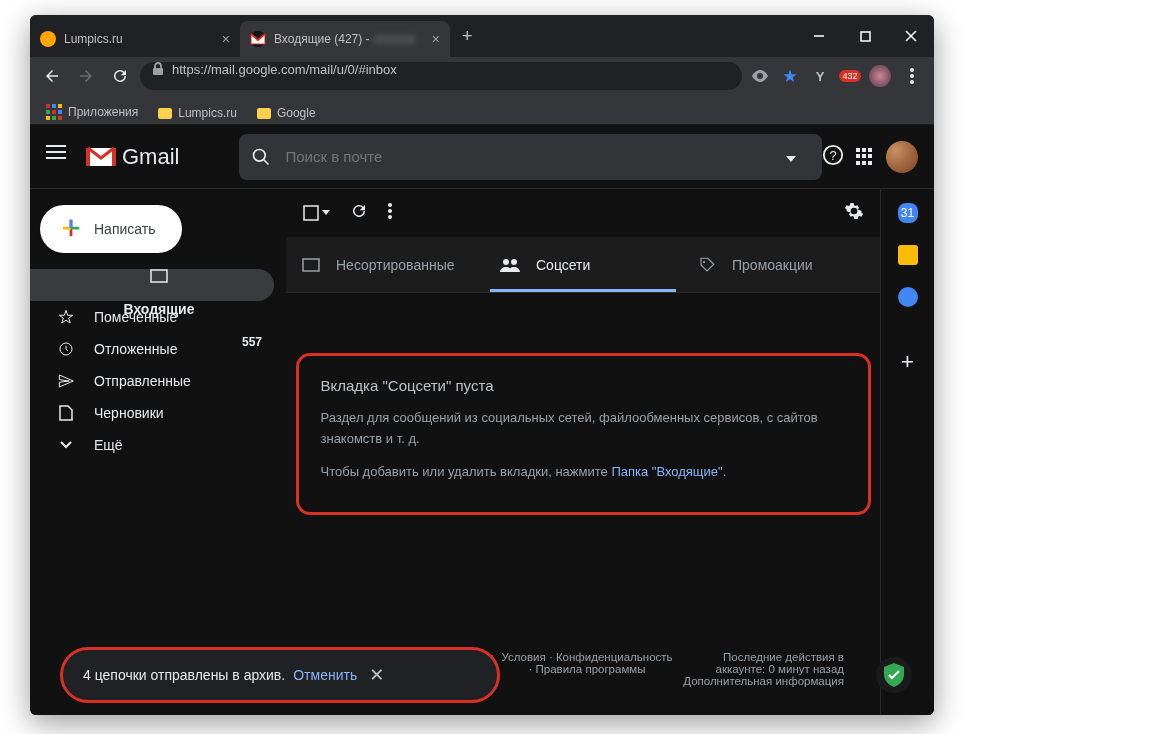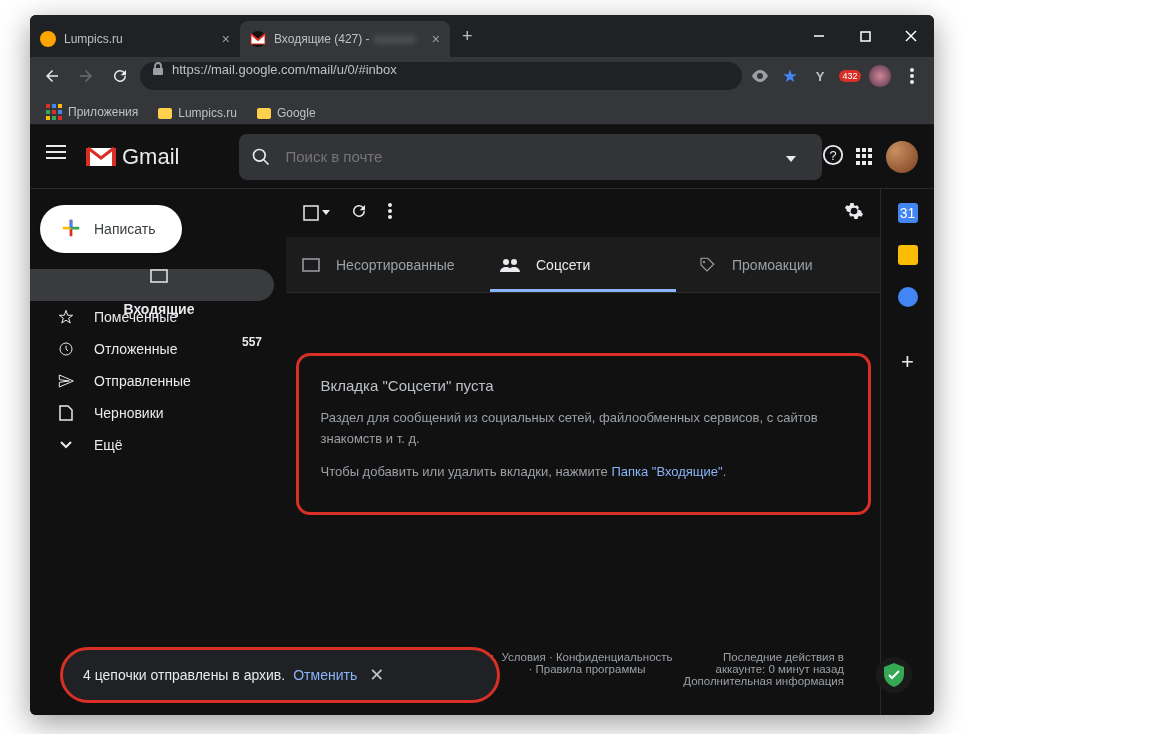--- a/index.html
+++ b/index.html
@@ -356,21 +356,21 @@
         </div>
 
         <div class="empty-box">
           <div class="et">Вкладка "Соцсети" пуста</div>
           <p>Раздел для сообщений из социальных сетей, файлообменных сервисов, с сайтов знакомств и т. д.</p>
           <p><span>Чтобы добавить или удалить вкладки, нажмите </span><a href="#">Папка "Входящие"</a>.</p>
         </div>
       </div>
 
       <div class="rightpanel">
-        <div class="rp-icon" style="background:#4285f4;border-radius:3px;display:flex;align-items:center;justify-content:center;color:#fff;font-size:14px">31</div>
+        <div class="rp-icon" style="background:#4285f4;border-radius:8px;display:flex;align-items:center;justify-content:center;color:#fff;font-size:12px">31</div>
         <div class="rp-icon" style="background:#fbbc05;border-radius:3px"></div>
         <div class="rp-icon" style="background:#4285f4;border-radius:50%"></div>
         <div class="rp-plus">+</div>
       </div>
     </div>
   </div>
 
   <div class="footer">
     <div class="col">Использовано 0,18 ГБ (1 %) из 15 ГБ</div>
     <div class="col center">Условия · Конфиденциальность · Правила программы</div>

